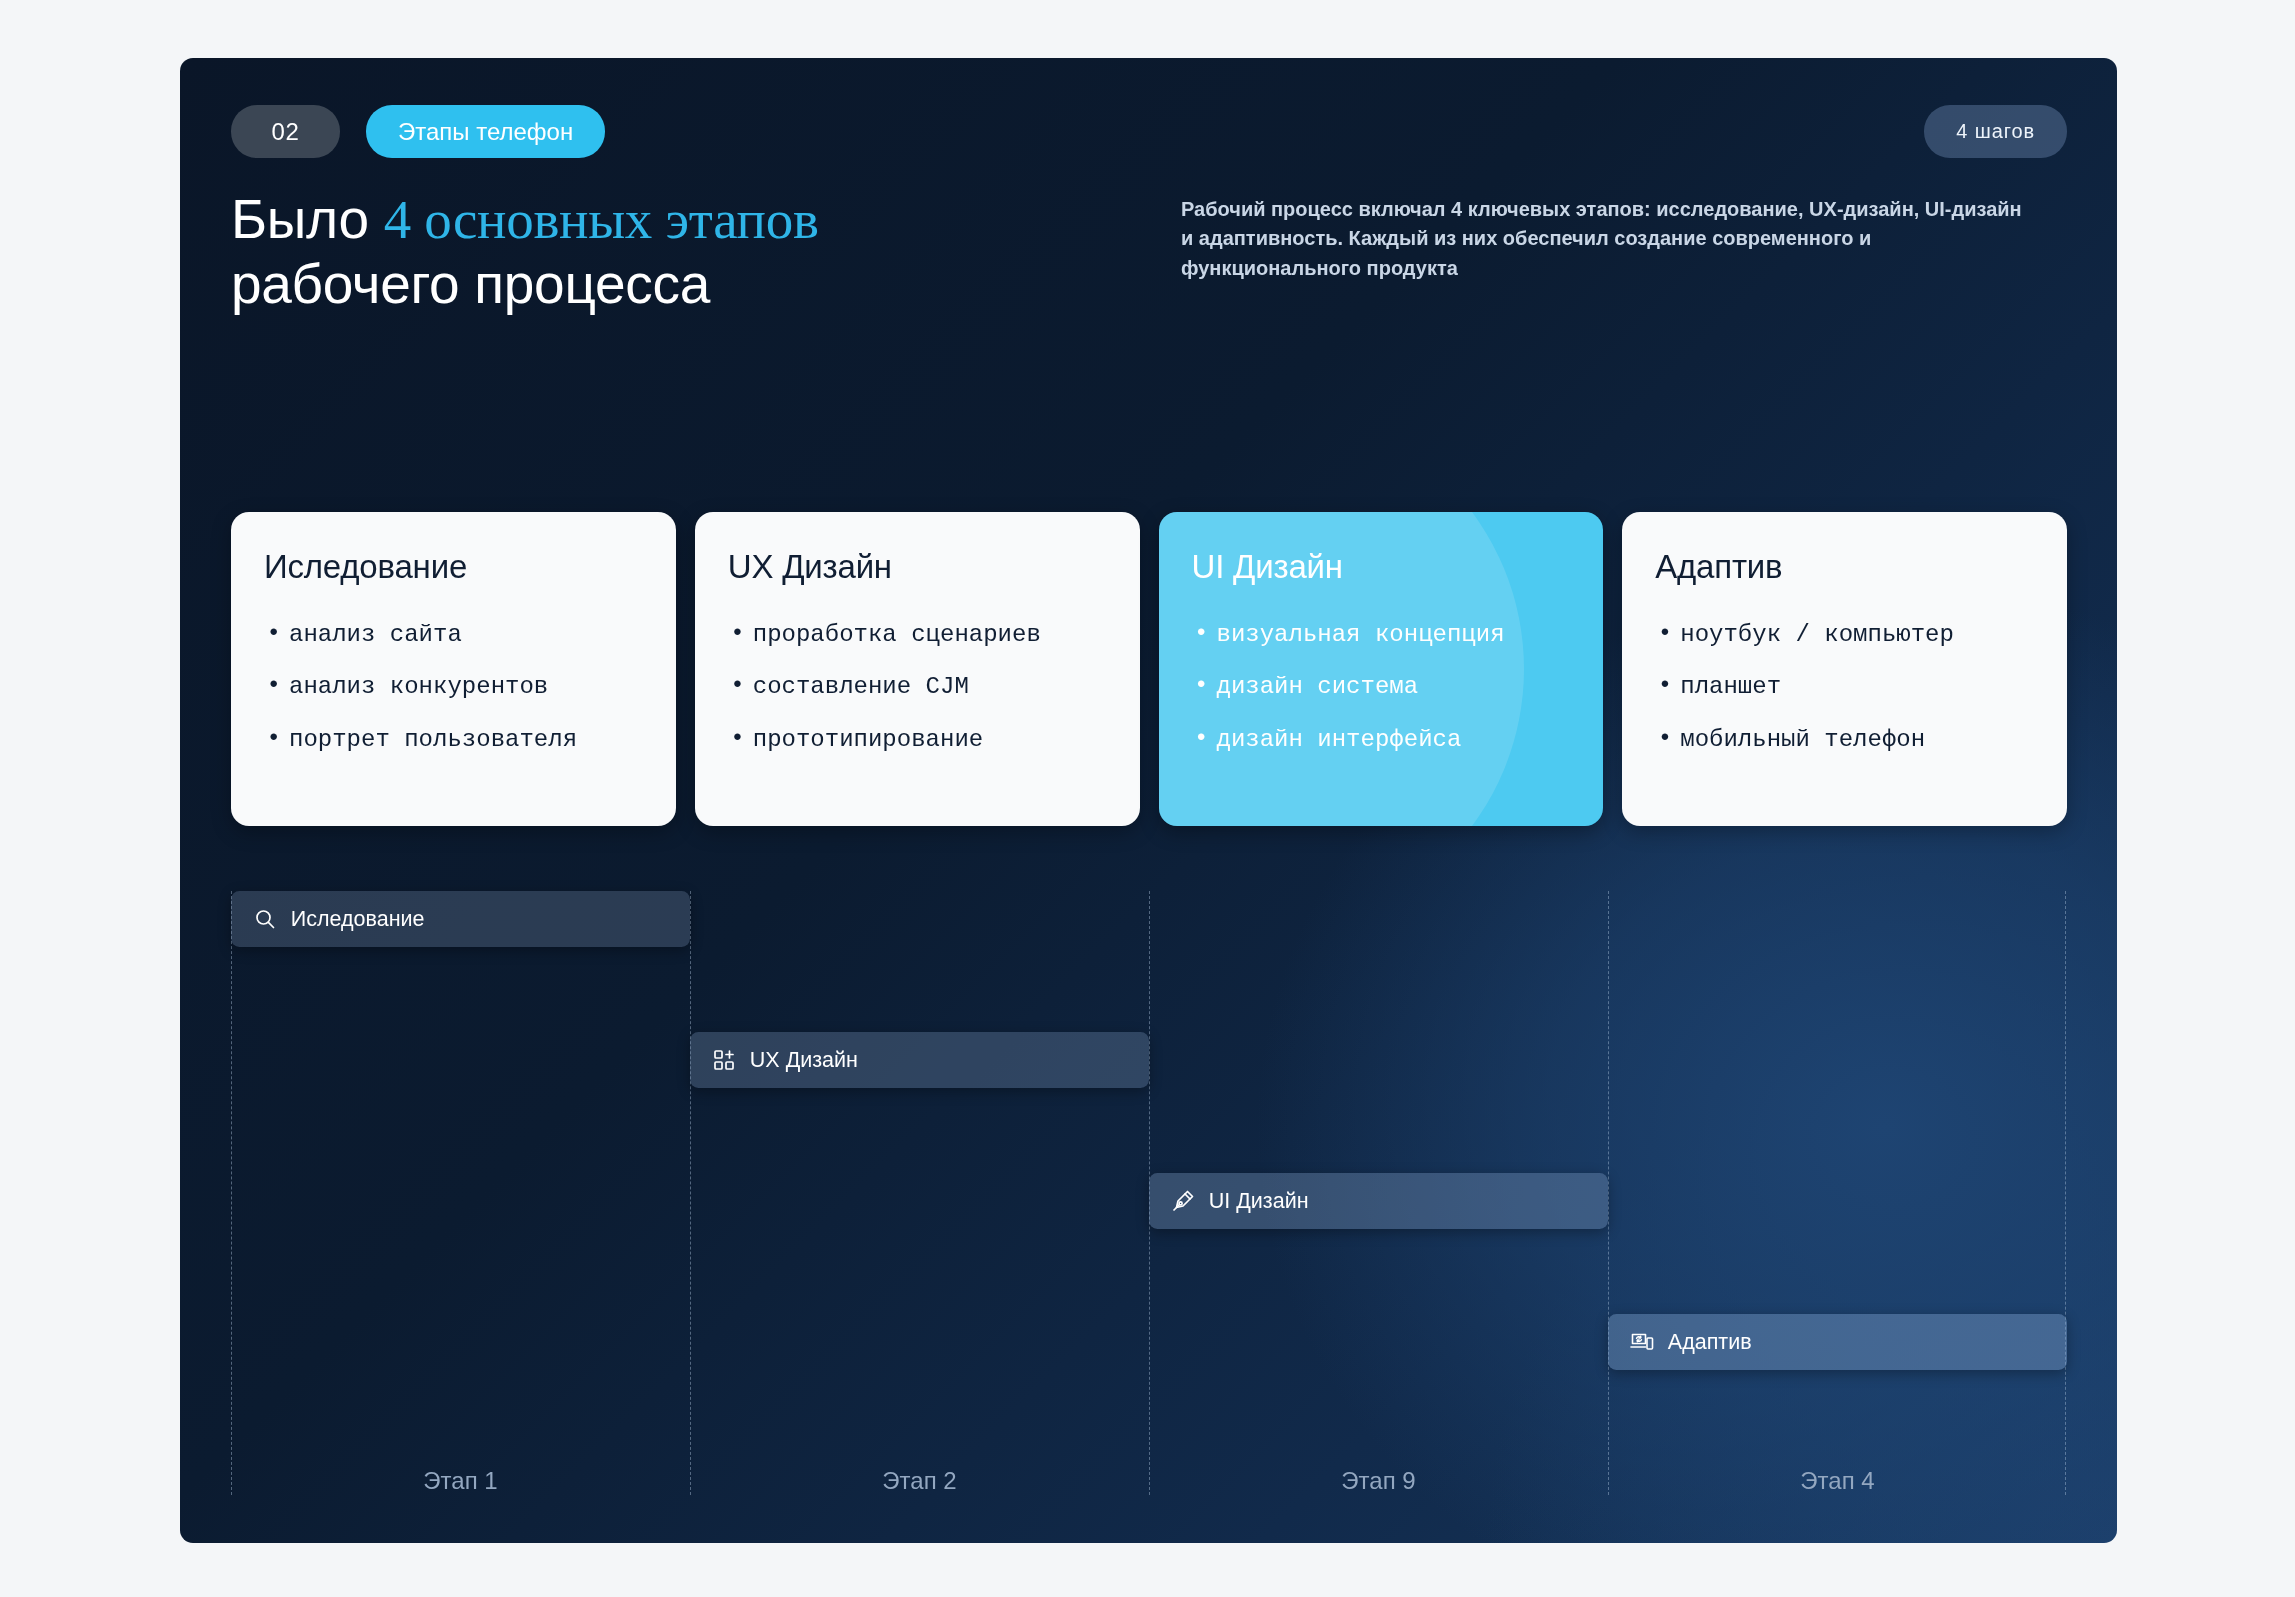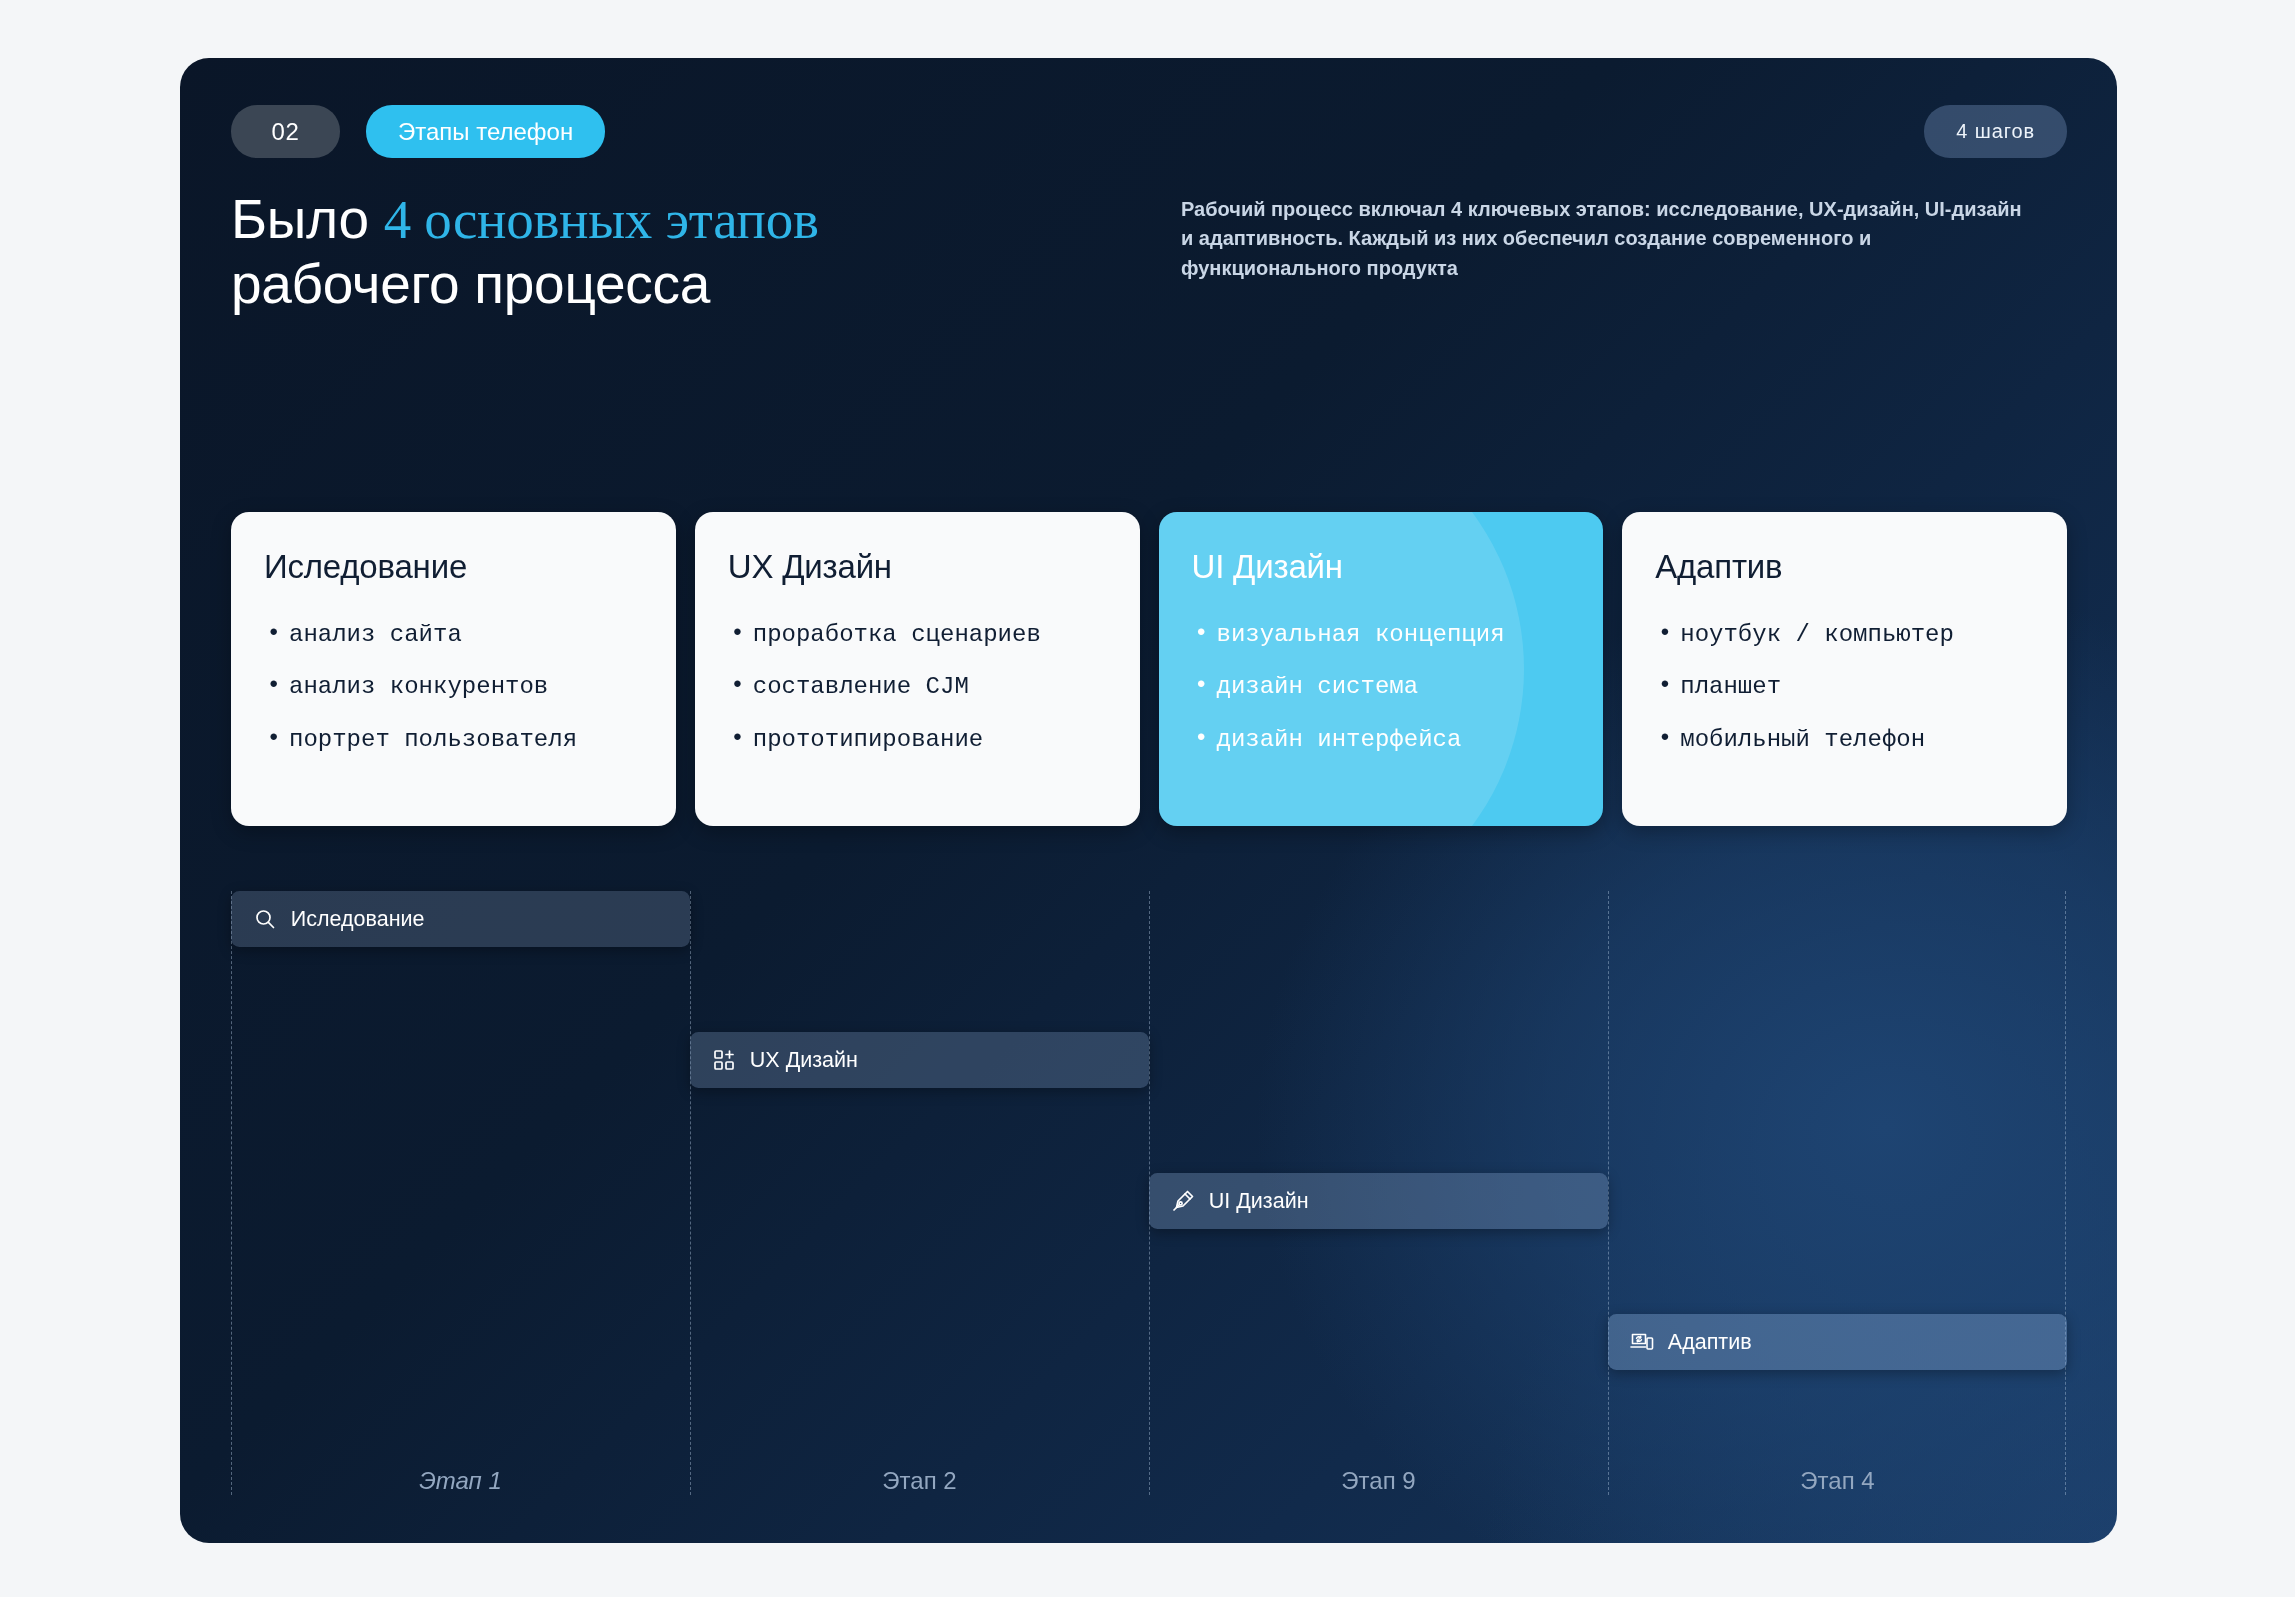--- a/index.html
+++ b/index.html
@@ -12,21 +12,21 @@
     overflow: hidden;
   }
 
   
   #slide-panel {
     position: absolute;
     left: 180px;
     top: 58px;
     width: 1937px;
     height: 1485px;
-    border-radius: 29px;
+    border-radius: 13px;
     overflow: hidden;
     background:
       radial-gradient(ellipse 897px 777px at 88% 72%, #1e4472 0%, rgba(30,68,114,0.55) 38%, rgba(17,38,64,0.0) 70%),
       radial-gradient(ellipse 1016px 897px at 100% 100%, #1c3f6b 0%, rgba(28,63,107,0.0) 62%),
       linear-gradient(135deg, #0a1628 0%, #0b1b30 42%, #112a4b 75%, #16375e 100%);
   }
 
   
   #topbar {
     position: absolute;
@@ -183,21 +183,21 @@
   .gantt-bar.b4 { left: 1377px; top: 423px; width: 459px; background: rgba(134,168,210,0.38); }
 
   .stage-label {
     position: absolute;
     bottom: 0;
     width: 459px;
     text-align: center;
     font-size: 24px;
     color: #93a7c0;
   }
-  .stage-label.s1 { left: 0px; font-style: italic; }
+  .stage-label.s1 { left: 0px; }
   .stage-label.s2 { left: 459px; }
   .stage-label.s3 { left: 918px; }
   .stage-label.s4 { left: 1377px; }
 </style>
 </head>
 <body>
 
 <div id="slide-panel">
 
   <div id="topbar">

